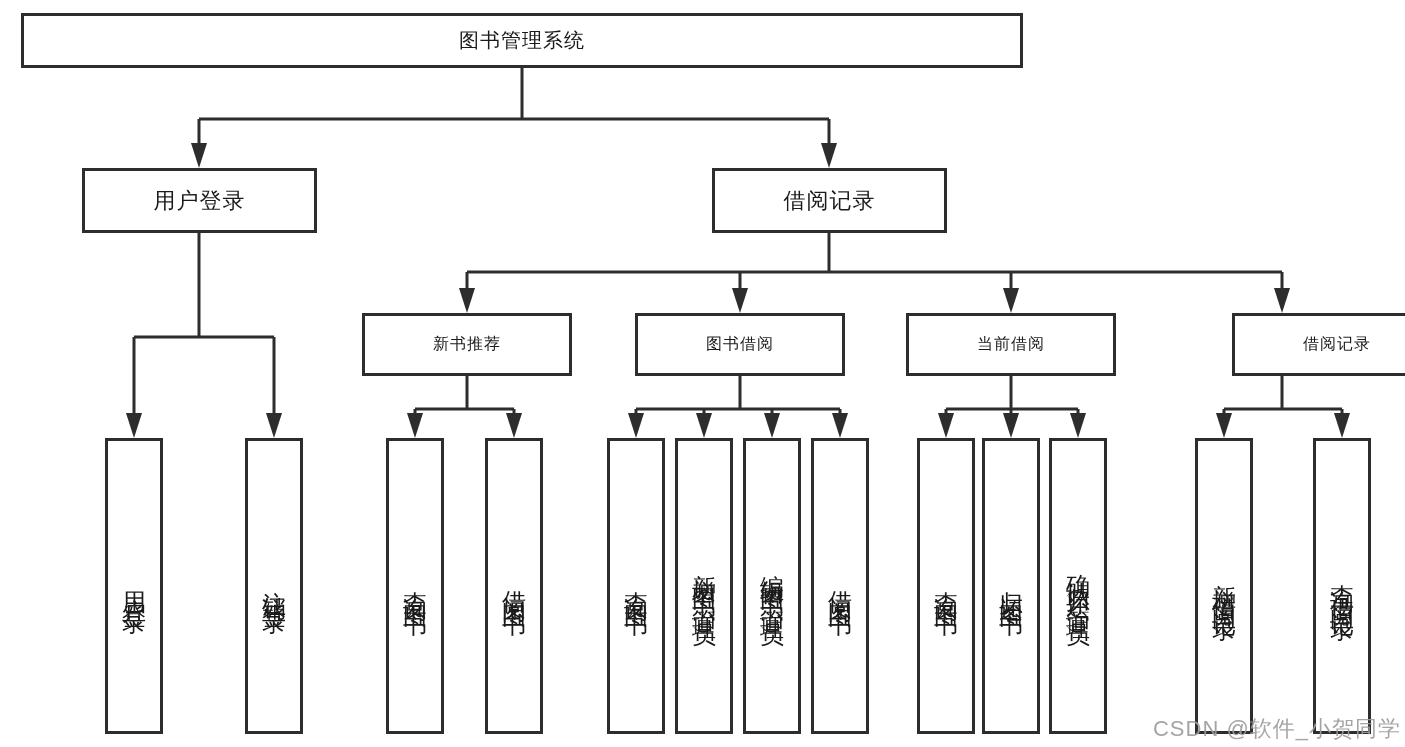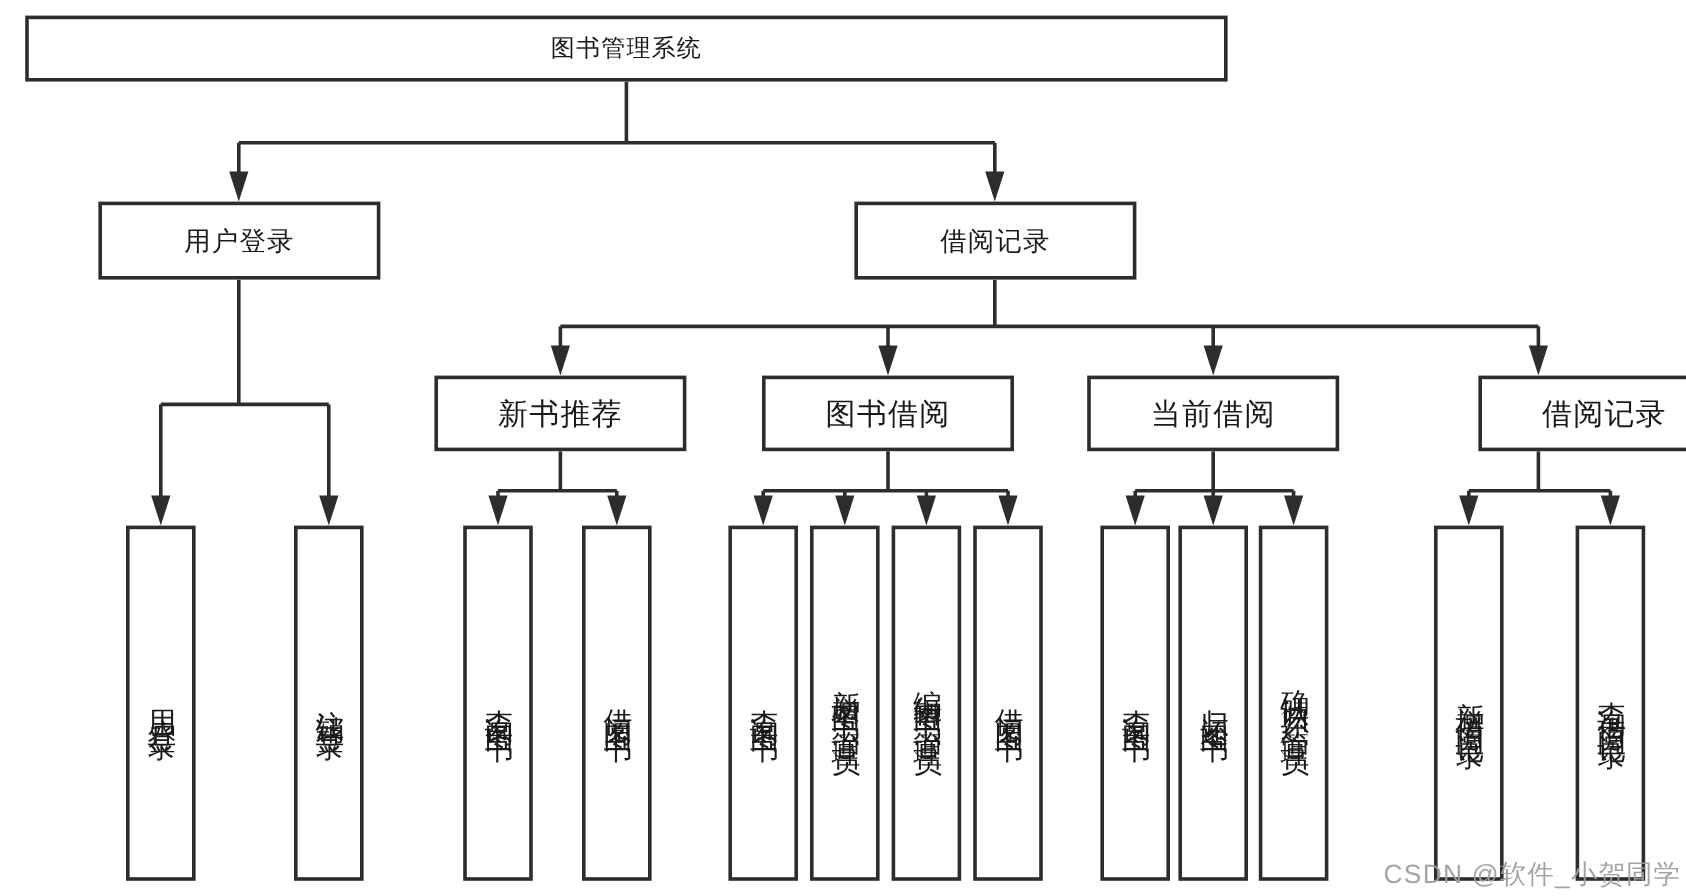--- a/index.html
+++ b/index.html
@@ -26,21 +26,21 @@
     align-items: center;
     justify-content: center;
     color: #1a1a1a;
   }
   .node .label {
     white-space: nowrap;
     letter-spacing: 1px;
   }
   .root-node   { left: 21px;  top: 13px;  width: 1002px; height: 55px; font-size: 20px; text-align: right; }
   .l2-node     { top: 168px;  width: 235px; height: 65px; font-size: 22px; }
-  .l3-node     { top: 313px;  width: 210px; height: 63px; font-size: 25px; }
+  .l3-node     { top: 313px;  width: 210px; height: 63px; font-size: 16px; }
   .leaf-node   { top: 438px;  width: 58px;  height: 296px; font-size: 24px; }
   .leaf-node .label {
     writing-mode: vertical-rl;
     text-orientation: mixed;
     letter-spacing: 7px;
     line-height: 1;
     white-space: nowrap;
   }
   .n-user-login    { left: 82px;  }
   .n-book-mgmt     { left: 712px; }

